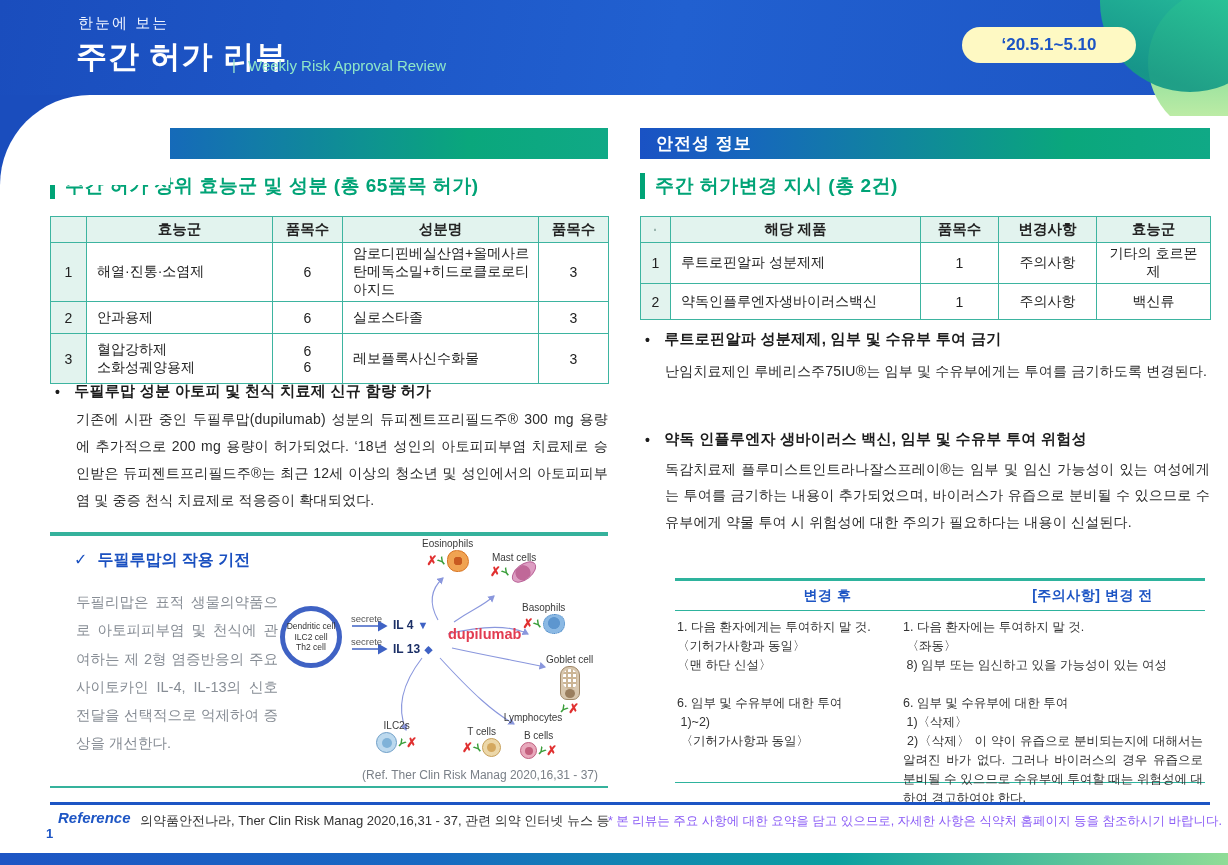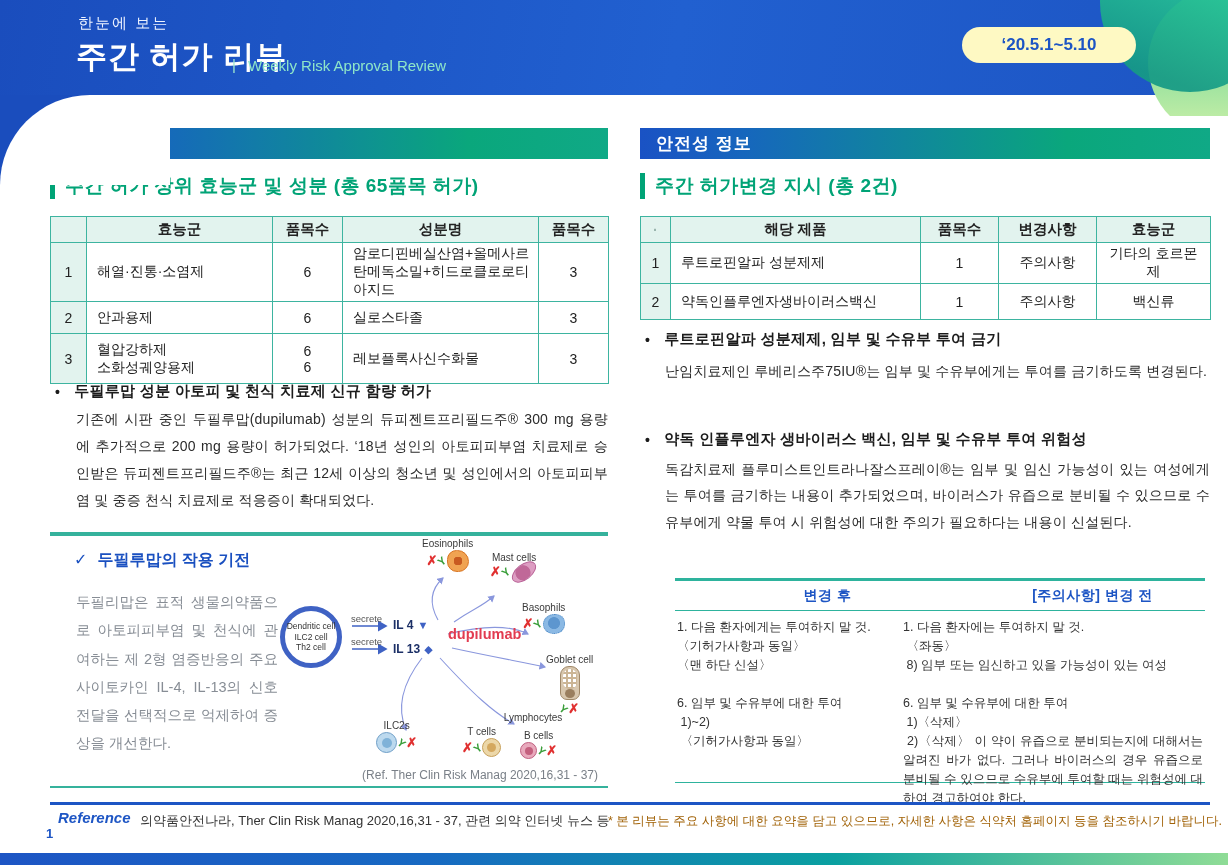--- a/index.html
+++ b/index.html
@@ -97,21 +97,21 @@
   .cmp-h.before { width:225px; }
   .cmp-h.after { width:305px; }
   .cmp-col { position:absolute; top:37px; font-size:12.5px; line-height:1.52; color:#333; white-space:pre-line; text-align:justify;}
   .cmp-col.before { left:2px; width:218px; }
   .cmp-col.after { left:228px; width:300px; }
 
   
   .ref-line { position:absolute; left:50px; top:802px; width:1160px; height:3px; background:#1d55c4; }
   .ref-label { position:absolute; left:58px; top:809px; font-size:15px; font-weight:bold; font-style:italic; color:#1d55c4; }
   .ref-text { position:absolute; left:140px; top:812px; font-size:13px; color:#333; }
-  .foot-note { position:absolute; left:608px; top:813px; font-size:12.5px; color:#a16207; }
+  .foot-note { position:absolute; left:608px; top:813px; font-size:12.5px; color:#8b5cf6; }
   .page-num { position:absolute; left:46px; top:826px; font-size:13px; font-weight:bold; color:#1d55c4; }
   .bottom-bar { position:absolute; left:0; top:853px; width:1228px; height:12px;
     background:linear-gradient(90deg,#1d55c4 0%,#1769c2 35%,#0aa0a0 68%,#8fdc96 100%); }
 </style>
 </head>
 <body>
 
 <div id="page">
 
   <div class="header"></div>

